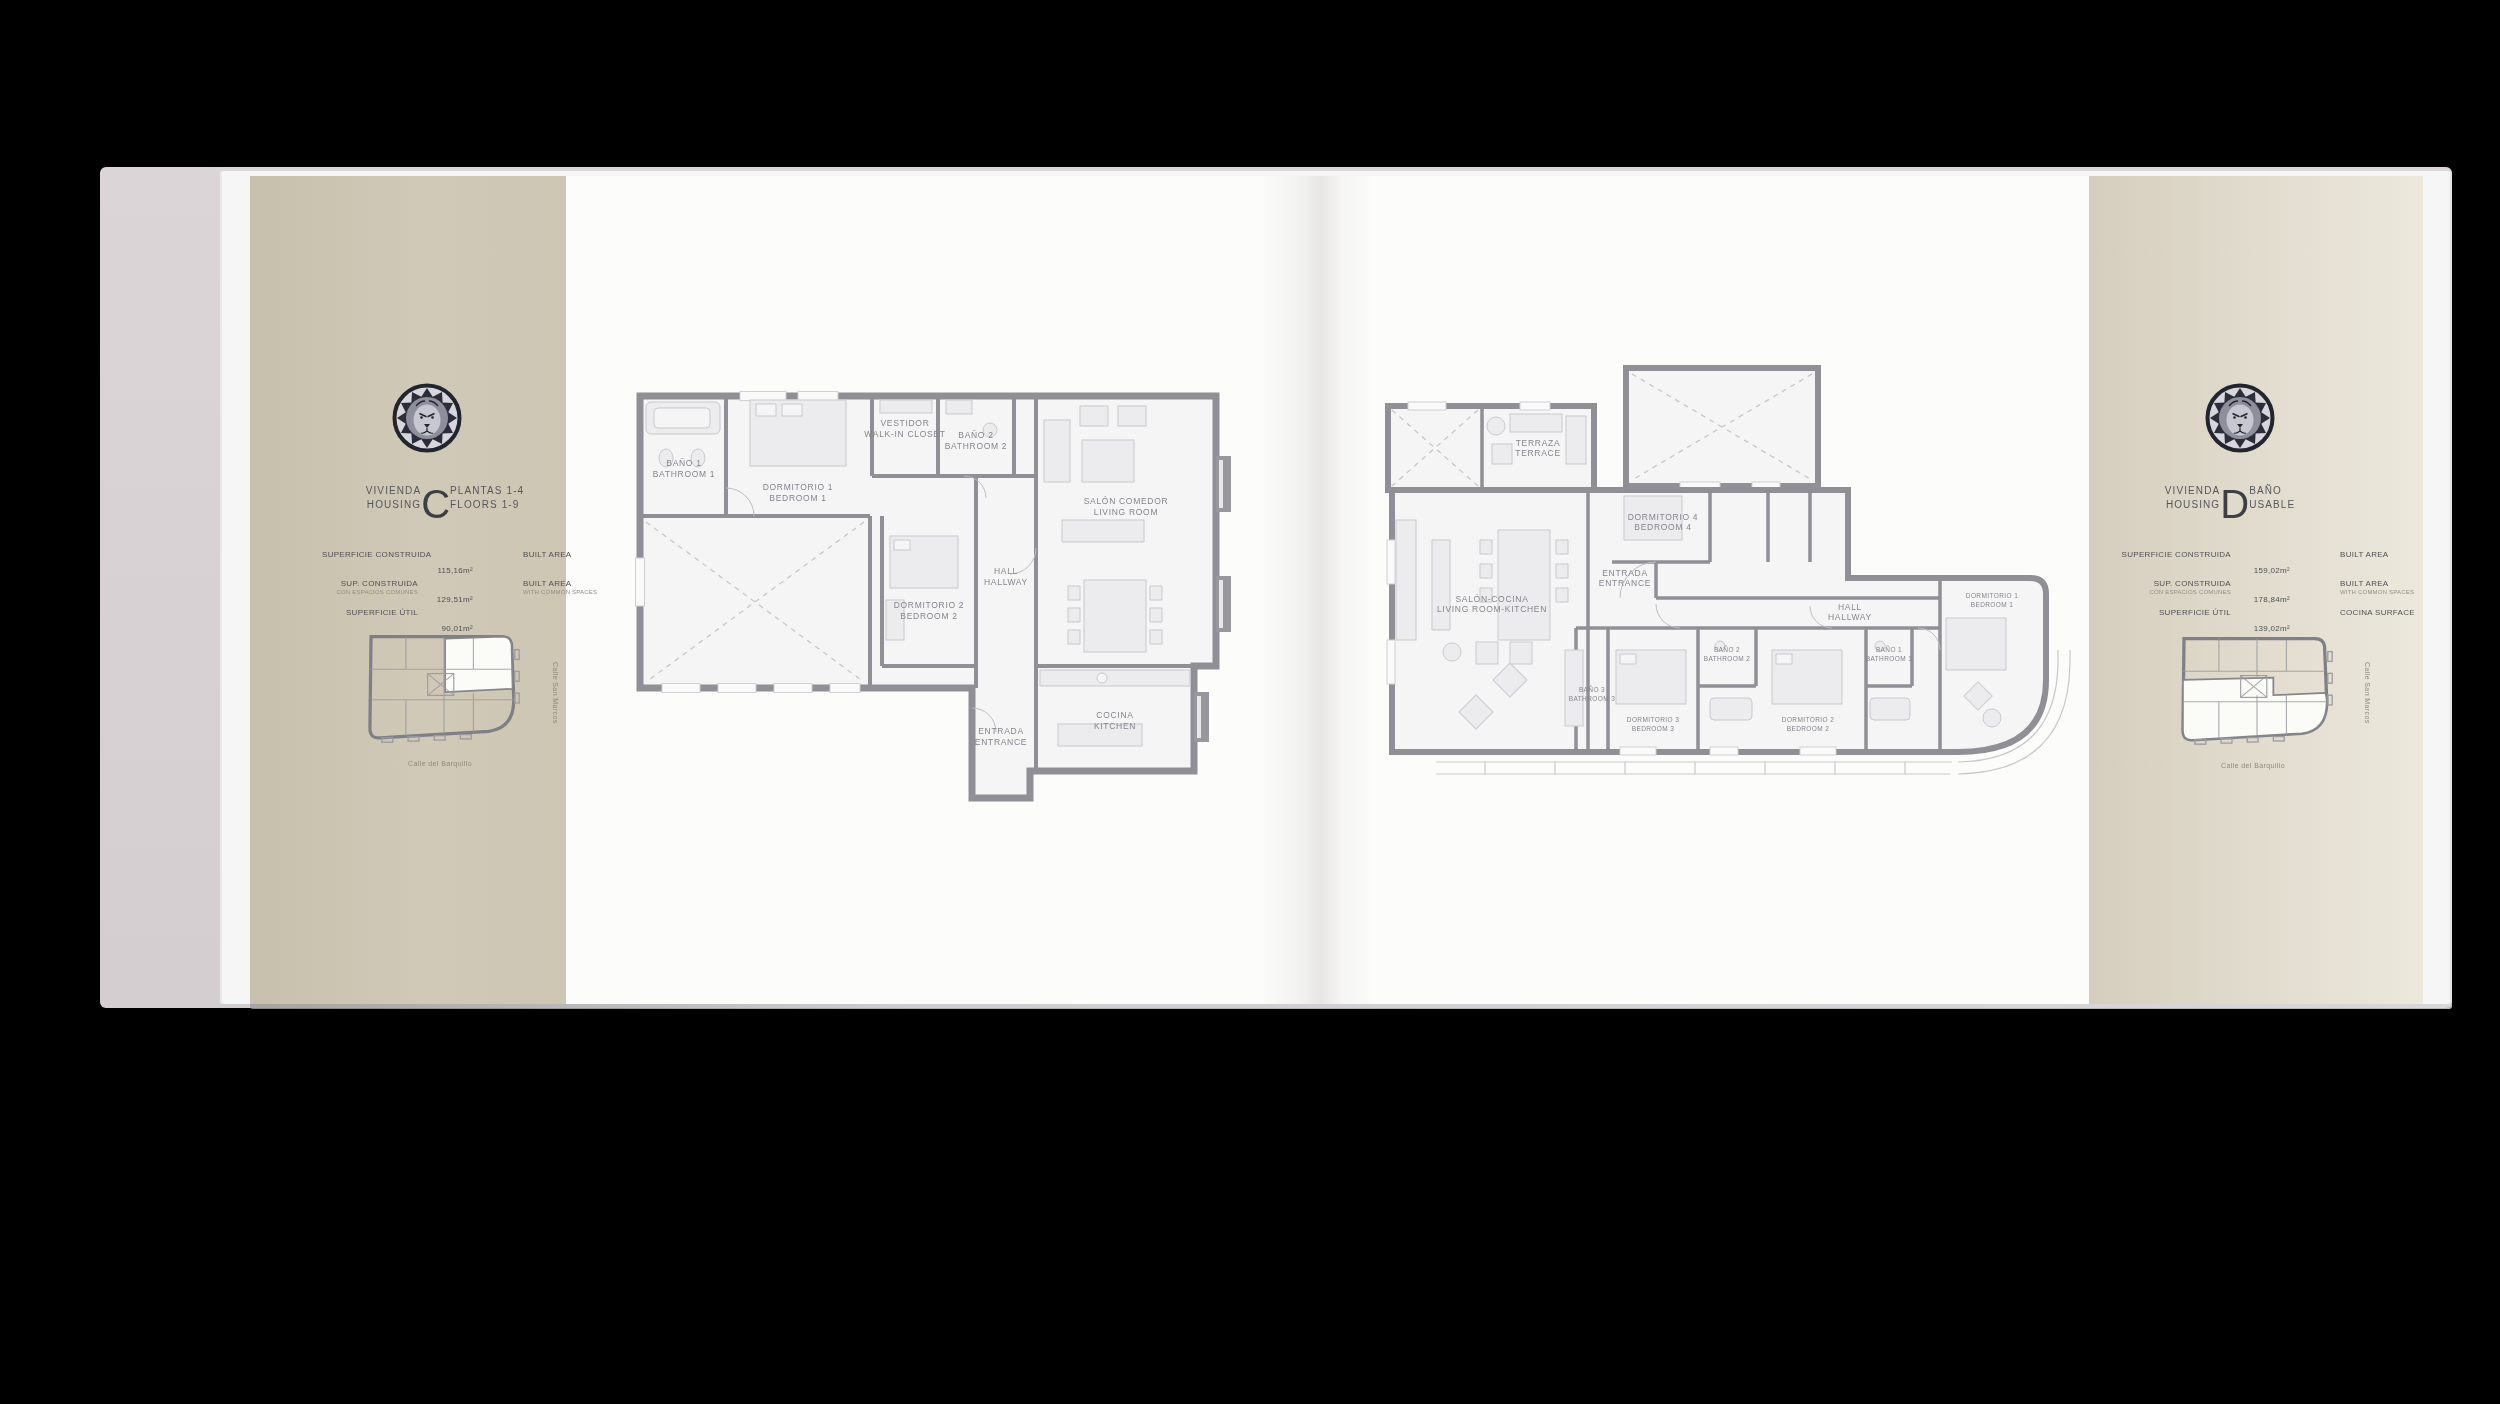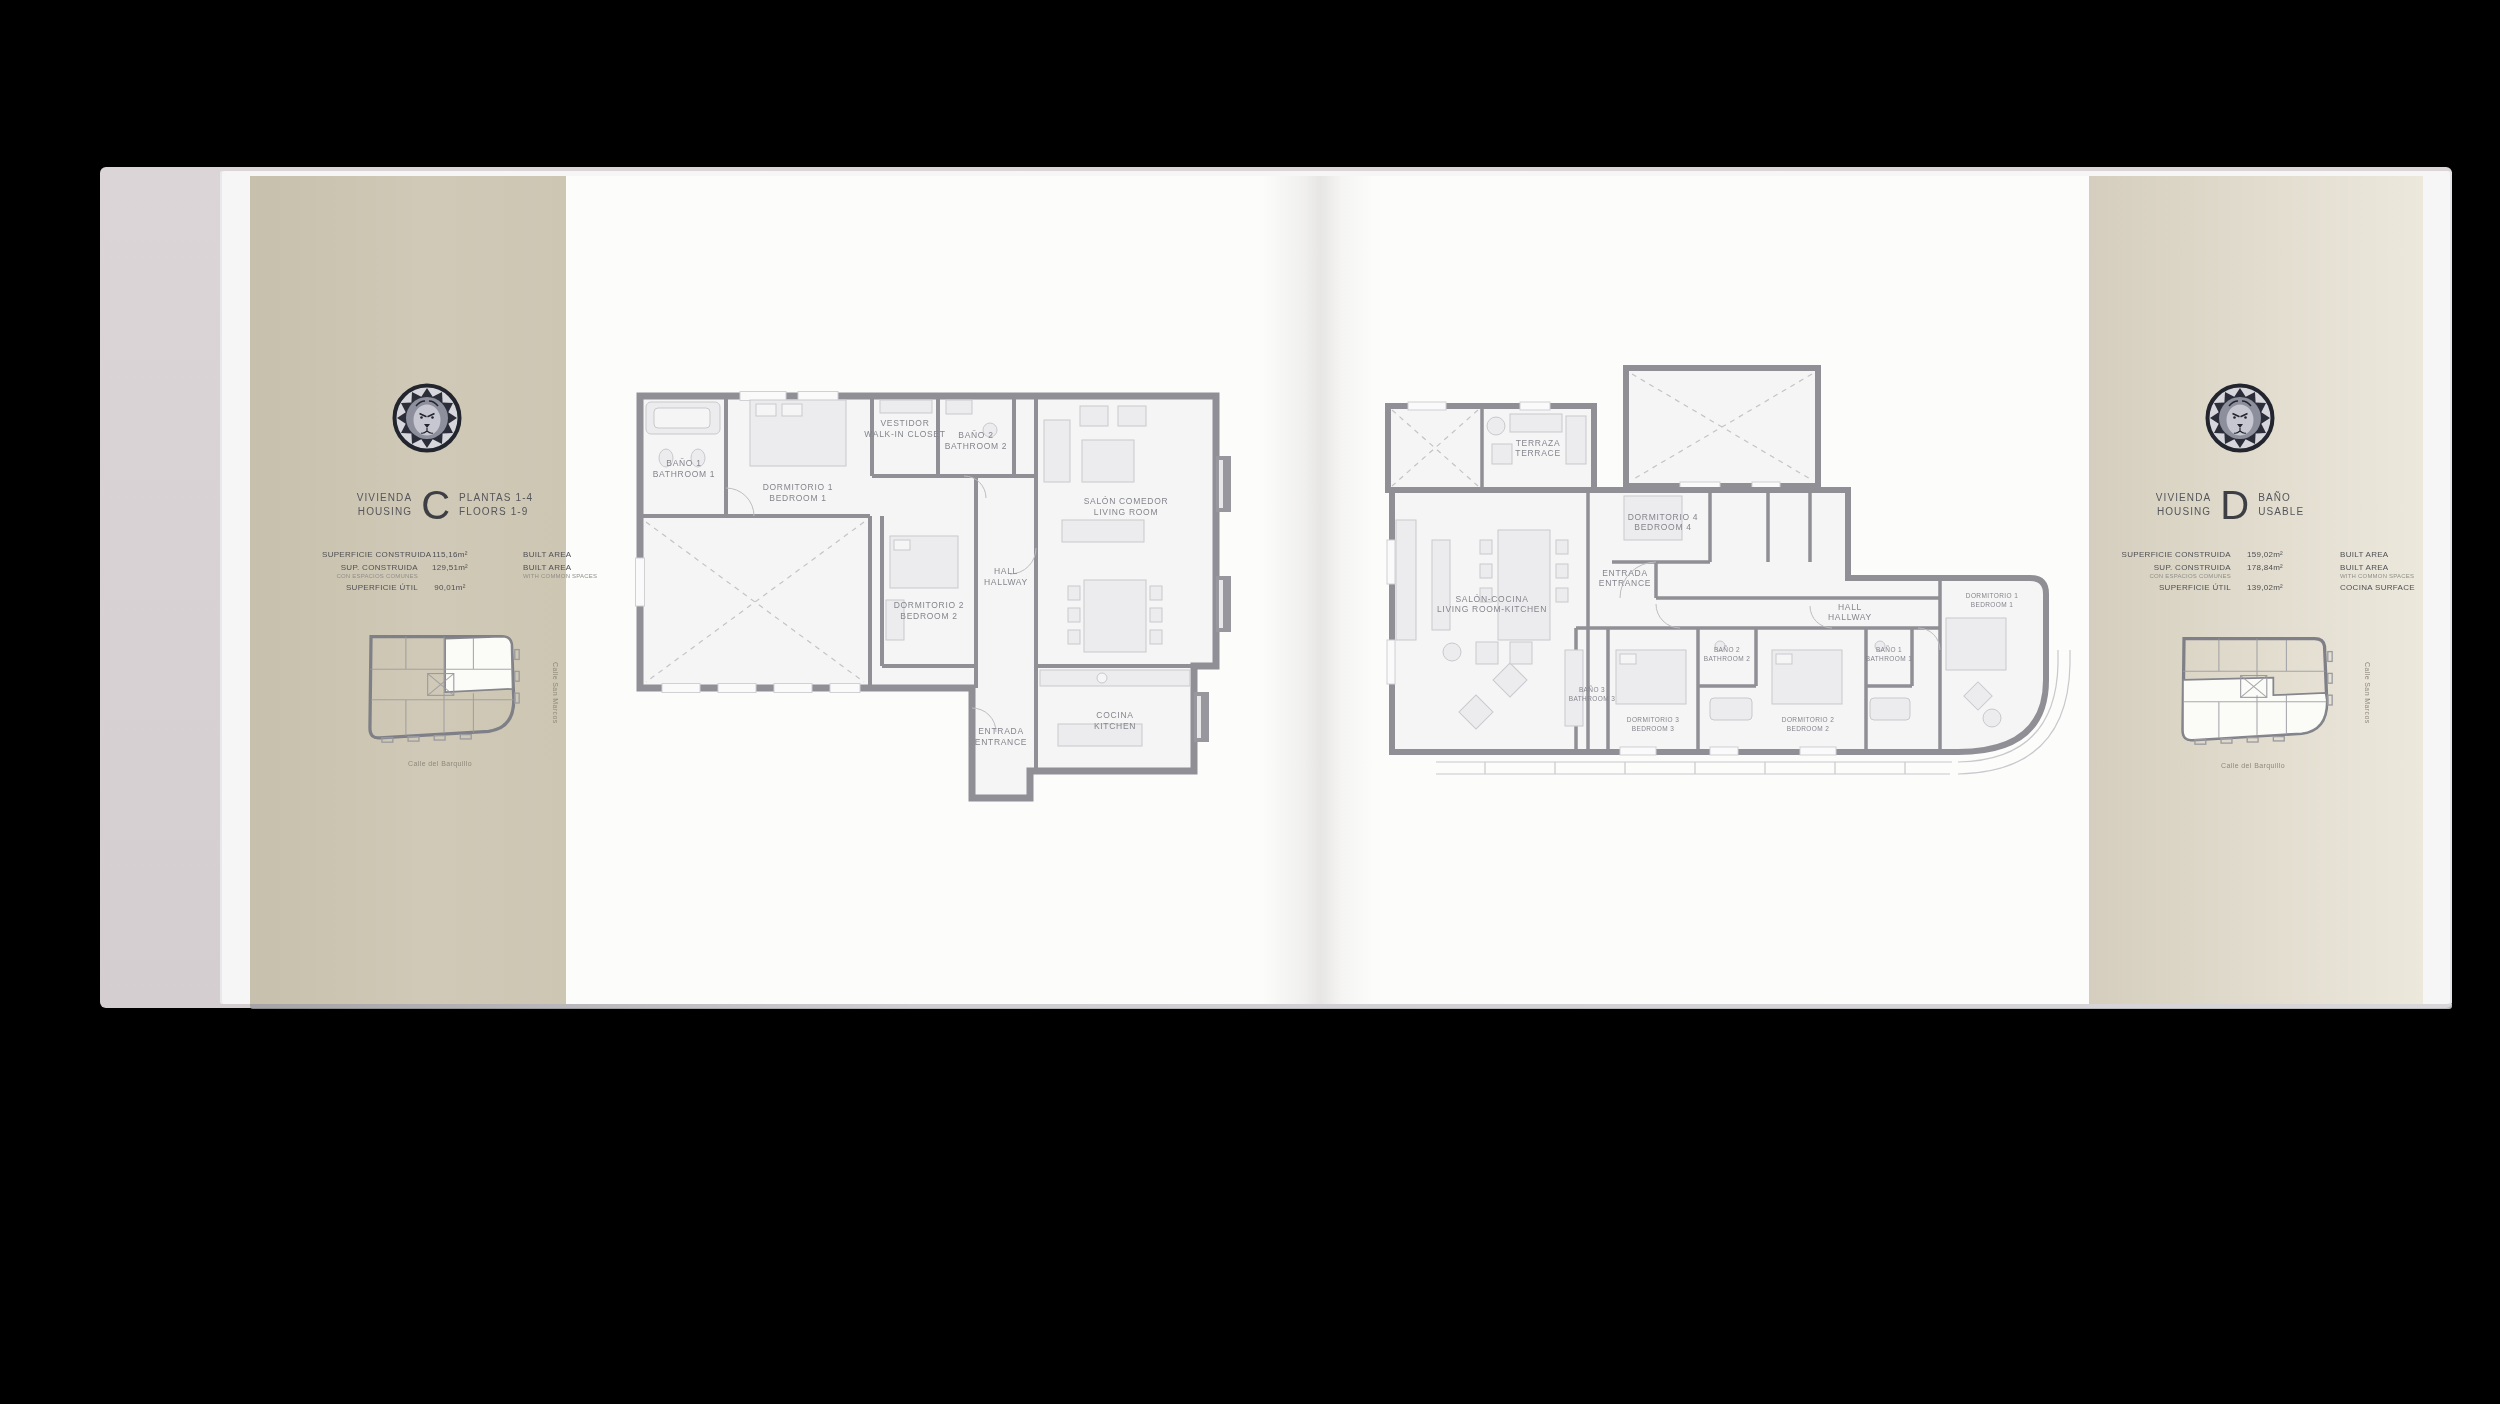--- a/index.html
+++ b/index.html
@@ -12,30 +12,30 @@
   .stack{left:220px;top:171px;width:2232px;height:833px;background:#f6f6f7;border-radius:3px;
          box-shadow:inset -2px 0 0 #e4e3e6, inset 2px 0 0 #e9e8ea;}
   .spread{left:250px;top:176px;width:2173px;height:828px;background:#fcfcfb;}
   .band-left{left:250px;top:176px;width:316px;height:828px;background:linear-gradient(90deg,#c7c0ac,#d0c9b7 55%,#cdc6b3);}
   .band-right{left:2089px;top:176px;width:334px;height:828px;background:linear-gradient(90deg,#d5cebe,#e2ddcf 55%,#ece8dc);}
   .spine{left:1262px;top:176px;width:112px;height:828px;
          background:linear-gradient(90deg,rgba(120,115,108,0) 0%,rgba(120,115,108,.09) 38%,rgba(120,115,108,.16) 52%,rgba(120,115,108,.05) 72%,rgba(120,115,108,0) 100%);}
   .bottom-edge{left:250px;top:1004px;width:2202px;height:5px;background:linear-gradient(90deg,#9d9c9f,#cecdd1 30%,#d9d8db);opacity:.85;border-radius:0 0 3px 3px;}
 
   
-  .unit-title{display:flex;align-items:center;justify-content:center;gap:9px;color:#55565b;}
+  .unit-title{display:flex;align-items:flex-start;justify-content:center;color:#55565b;}
   .ut-col{font-size:10px;letter-spacing:1.1px;line-height:14px;white-space:nowrap;}
   .ut-col.r{text-align:right;}
   .ut-letter{font-size:40px;line-height:40px;color:#3e3f44;font-weight:400;}
 
   .areas{display:grid;column-gap:9px;row-gap:4px;font-size:8px;letter-spacing:.3px;color:#4e4f54;align-items:start;}
   .areas.l{grid-template-columns:96px 46px 72px;}
   .areas.rt{grid-template-columns:113px 50px 84px;}
   .a-es{text-align:right;white-space:nowrap;}
-  .a-val{text-align:center;white-space:nowrap;}
+  .a-val{text-align:right;white-space:nowrap;margin-top:16px;}
   .a-en{text-align:left;white-space:nowrap;margin-left:41px;}
   .a-sub{font-size:6px;color:#8f9088;letter-spacing:.2px;margin-top:1px;}
 
   .street-h{font-size:7px;color:#8e897c;letter-spacing:.4px;text-align:center;}
   .street-v{writing-mode:vertical-rl;font-size:7px;color:#8e897c;letter-spacing:.4px;}
 
   
   svg text{font-family:"Liberation Sans",sans-serif;}
   .rl{font-size:8.5px;letter-spacing:.7px;fill:#84858c;text-anchor:middle;}
   .rl-sm{font-size:6.5px;letter-spacing:.4px;fill:#84858c;text-anchor:middle;}

